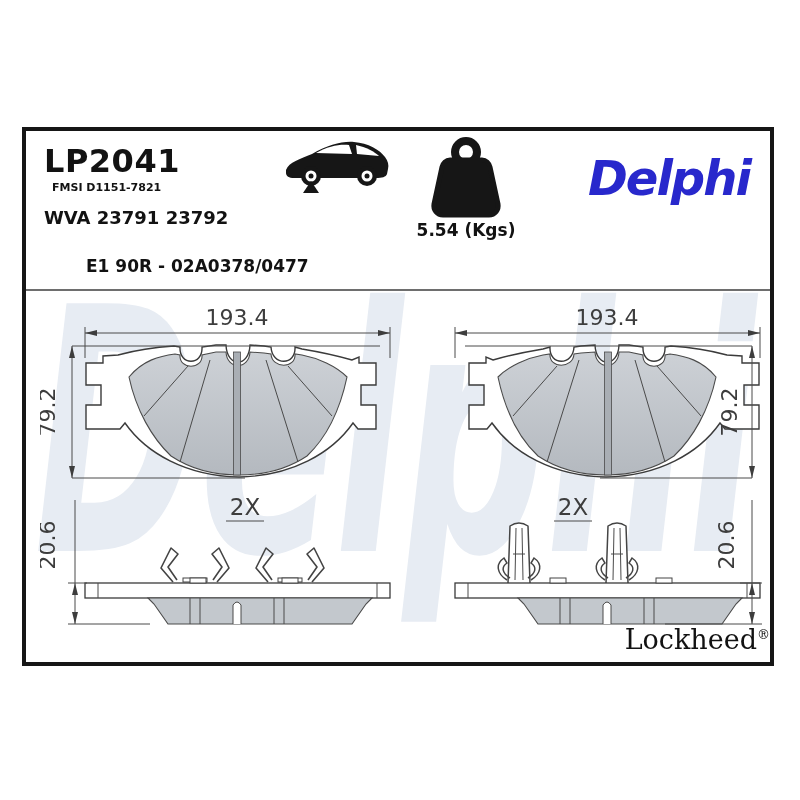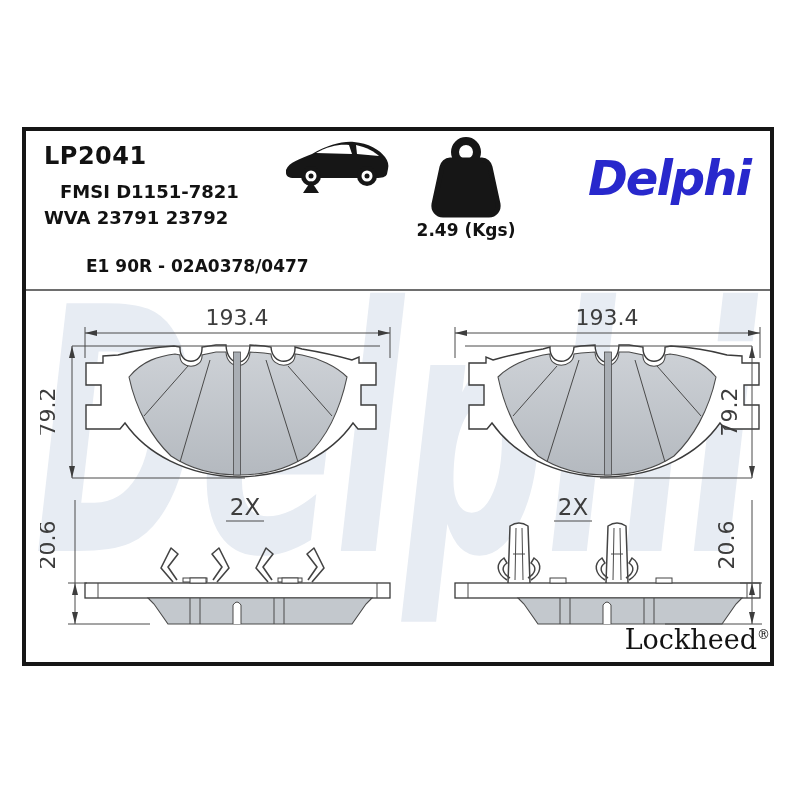--- a/index.html
+++ b/index.html
@@ -3,22 +3,22 @@
 <meta charset="utf-8">
 <style>
   html,body{margin:0;padding:0;background:#ffffff;}
   #stage{position:relative;width:800px;height:800px;background:#ffffff;overflow:hidden;
          font-family:"DejaVu Sans","Liberation Sans",sans-serif;}
   .abs{position:absolute;}
   #frame{left:22px;top:127px;width:752px;height:539px;border:4px solid #161616;
          box-sizing:border-box;background:#ffffff;}
   #watermark-svg{left:26px;top:131px;width:744px;height:531px;z-index:1;}
   .hdr-text{color:#121212;font-weight:bold;z-index:5;white-space:nowrap;}
-  #part-number{left:44px;top:142px;font-size:24px;letter-spacing:0.5px;}
-  #fmsi{left:60px;top:181px;font-size:18px;}
+  #part-number{left:44px;top:142px;font-size:32px;letter-spacing:0.5px;}
+  #fmsi{left:52px;top:181px;font-size:11px;}
   #wva{left:44px;top:207px;font-size:18px;}
   #approval{left:42px;top:256px;font-size:17px;margin-left:44px;}
   #car-icon-svg{left:282px;top:133px;width:112px;height:62px;z-index:5;}
   #weight-block{left:414px;top:136px;width:104px;z-index:5;display:flex;flex-direction:column;align-items:center;}
   #weight-icon-svg{width:92px;height:82px;}
   #weight-label{font-size:17px;font-weight:bold;color:#121212;margin-top:2px;white-space:nowrap;}
   #brand-logo{left:588px;top:150px;font-size:48px;font-weight:bold;font-style:italic;
               color:#2828cc;letter-spacing:-2px;z-index:5;}
   #header-divider{left:26px;top:289px;width:744px;height:0;border-top:2px solid #6e6e6e;z-index:4;}
   .draw{z-index:3;}
@@ -63,21 +63,21 @@
     <circle cx="85" cy="43" r="5.5" fill="#ffffff"></circle>
     <circle cx="85" cy="43" r="2.5" fill="#161616"></circle>
     <polygon points="29,48 21,60 37,60" fill="#161616"></polygon>
   </svg>
 
   <div id="weight-block" class="abs">
     <svg id="weight-icon-svg" viewBox="0 0 92 82">
       <circle cx="46" cy="16" r="11" fill="none" stroke="#161616" stroke-width="8"></circle>
       <path d="M30,24 L62,24 C66,24 69,27 70,31 L78,68 C79,74 75,79 69,79 L23,79 C17,79 13,74 14,68 L22,31 C23,27 26,24 30,24 Z" fill="#161616" stroke="#161616" stroke-width="5" stroke-linejoin="round"></path>
     </svg>
-    <div id="weight-label">2.49 (Kgs)</div>
+    <div id="weight-label">5.54 (Kgs)</div>
   </div>
 
   <div id="brand-logo" class="abs">Delphi</div>
 
   <div id="header-divider" class="abs"></div>
 
   <svg id="front-left-svg" class="abs draw" viewBox="0 0 360 220">
     <defs>
       <linearGradient id="gradL" x1="0" y1="0" x2="0" y2="1">
         <stop offset="0" stop-color="#cdd1d6"></stop>

